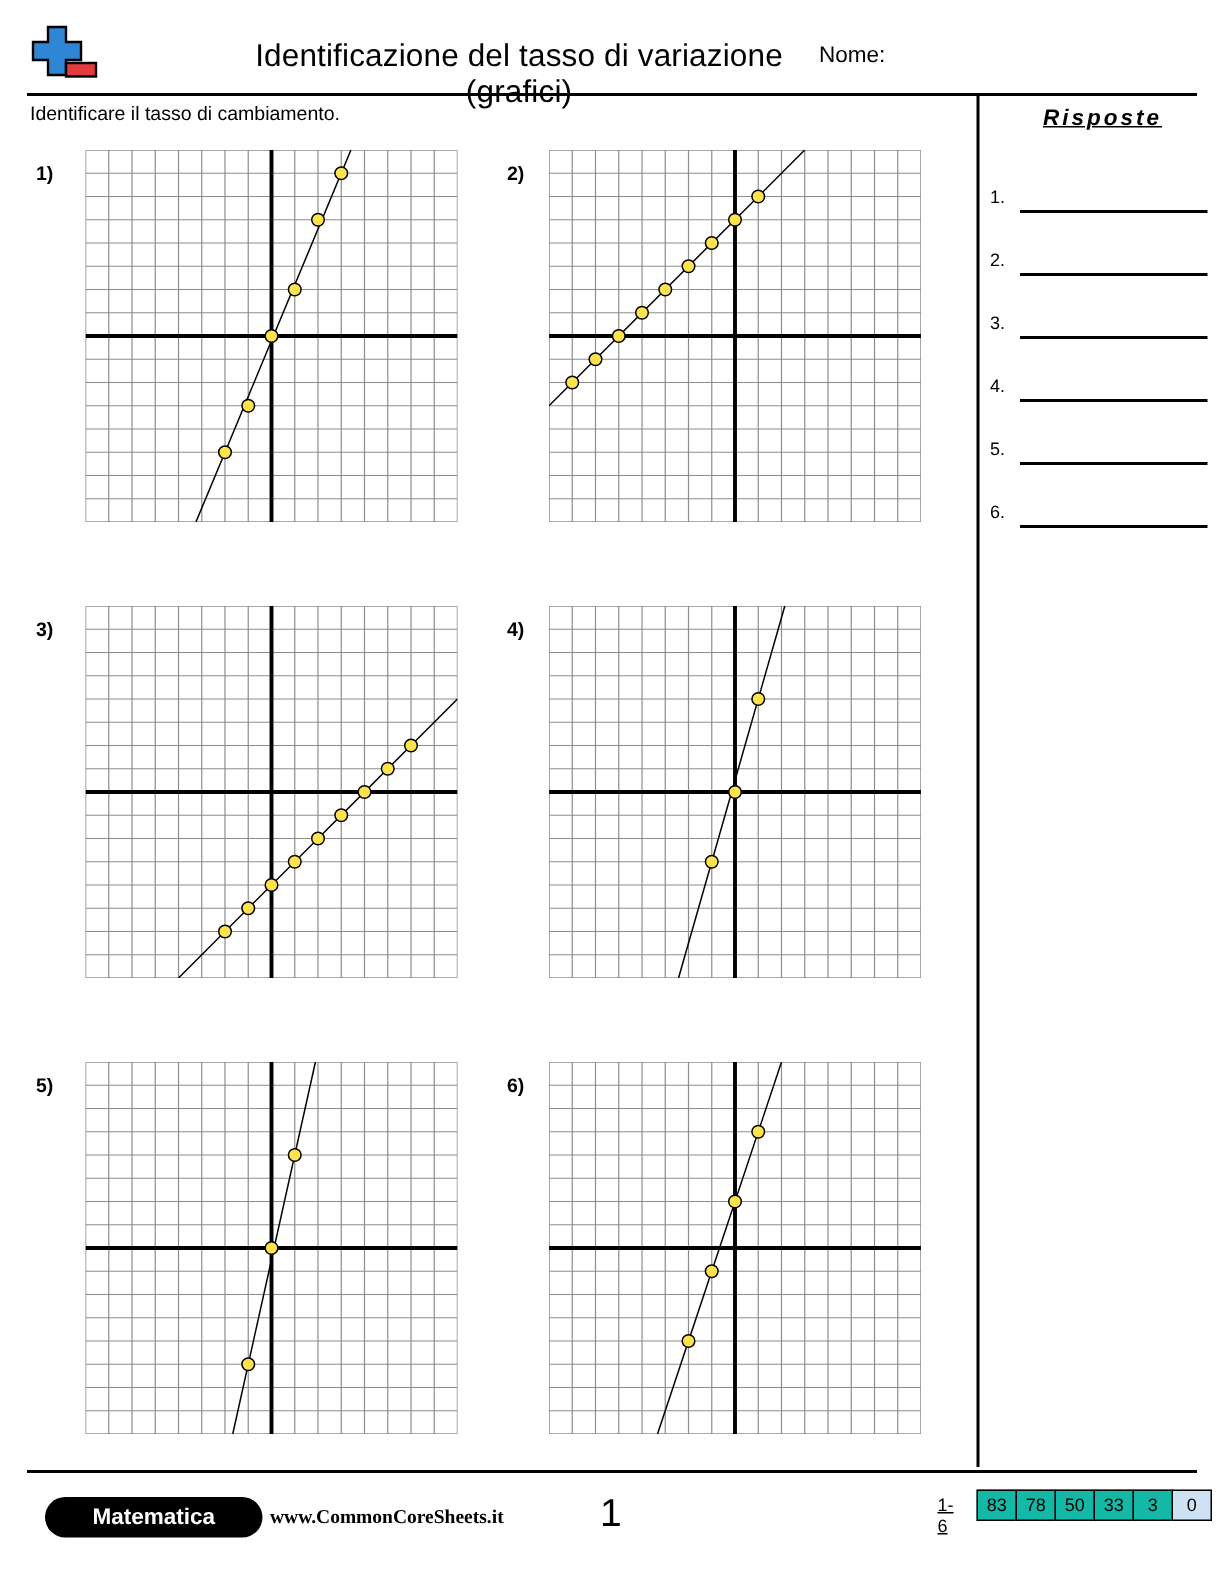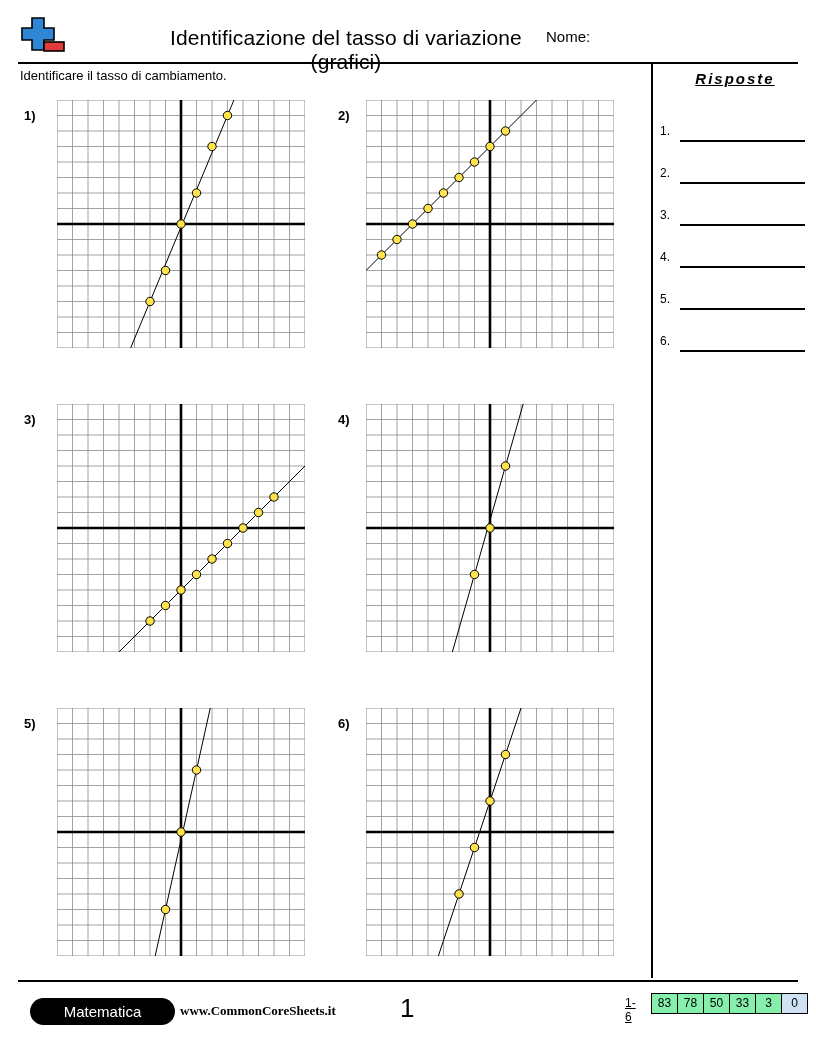--- a/index.html
+++ b/index.html
@@ -41,30 +41,30 @@
   .grid-wrap{position:absolute;}
   .grid-svg{display:block;}
 
   
   .footer-rule{position:absolute;left:18px;top:980px;width:780px;height:2px;background:#000;}
   .brandbox{
     position:absolute;left:30px;top:998px;width:145px;height:27px;background:#000;
     border-radius:14px;
   }
   .brandbox span{
-    display:block;color:#fff;font-size:15px;font-weight:normal;
+    display:block;color:#fff;font-size:15px;font-weight:bold;
     text-align:center;line-height:27px;
   }
   .site{position:absolute;left:180px;top:1003px;font-size:13px;font-weight:bold;font-family:Liberation Serif, serif;}
   .pagenum{position:absolute;left:400px;top:993px;font-size:26px;}
   .scale{position:absolute;left:625px;top:993px;height:20px;font-size:12px;}
   .scale .rng{position:absolute;left:0px;top:3px;font-size:12px;text-decoration:underline;}
   .scale .cell{
     position:absolute;top:0px;width:25px;height:19px;border:1px solid #000;
-    font-size:12px;text-align:center;line-height:19px;background:#86efac;
+    font-size:12px;text-align:center;line-height:19px;background:#14b8a6;
   }
   .scale .cell.last{background:#cfe2f3;}
 </style>
 </head>
 <body>
 
 <div class="page">
 
   <div class="header">
     <div class="logo">

